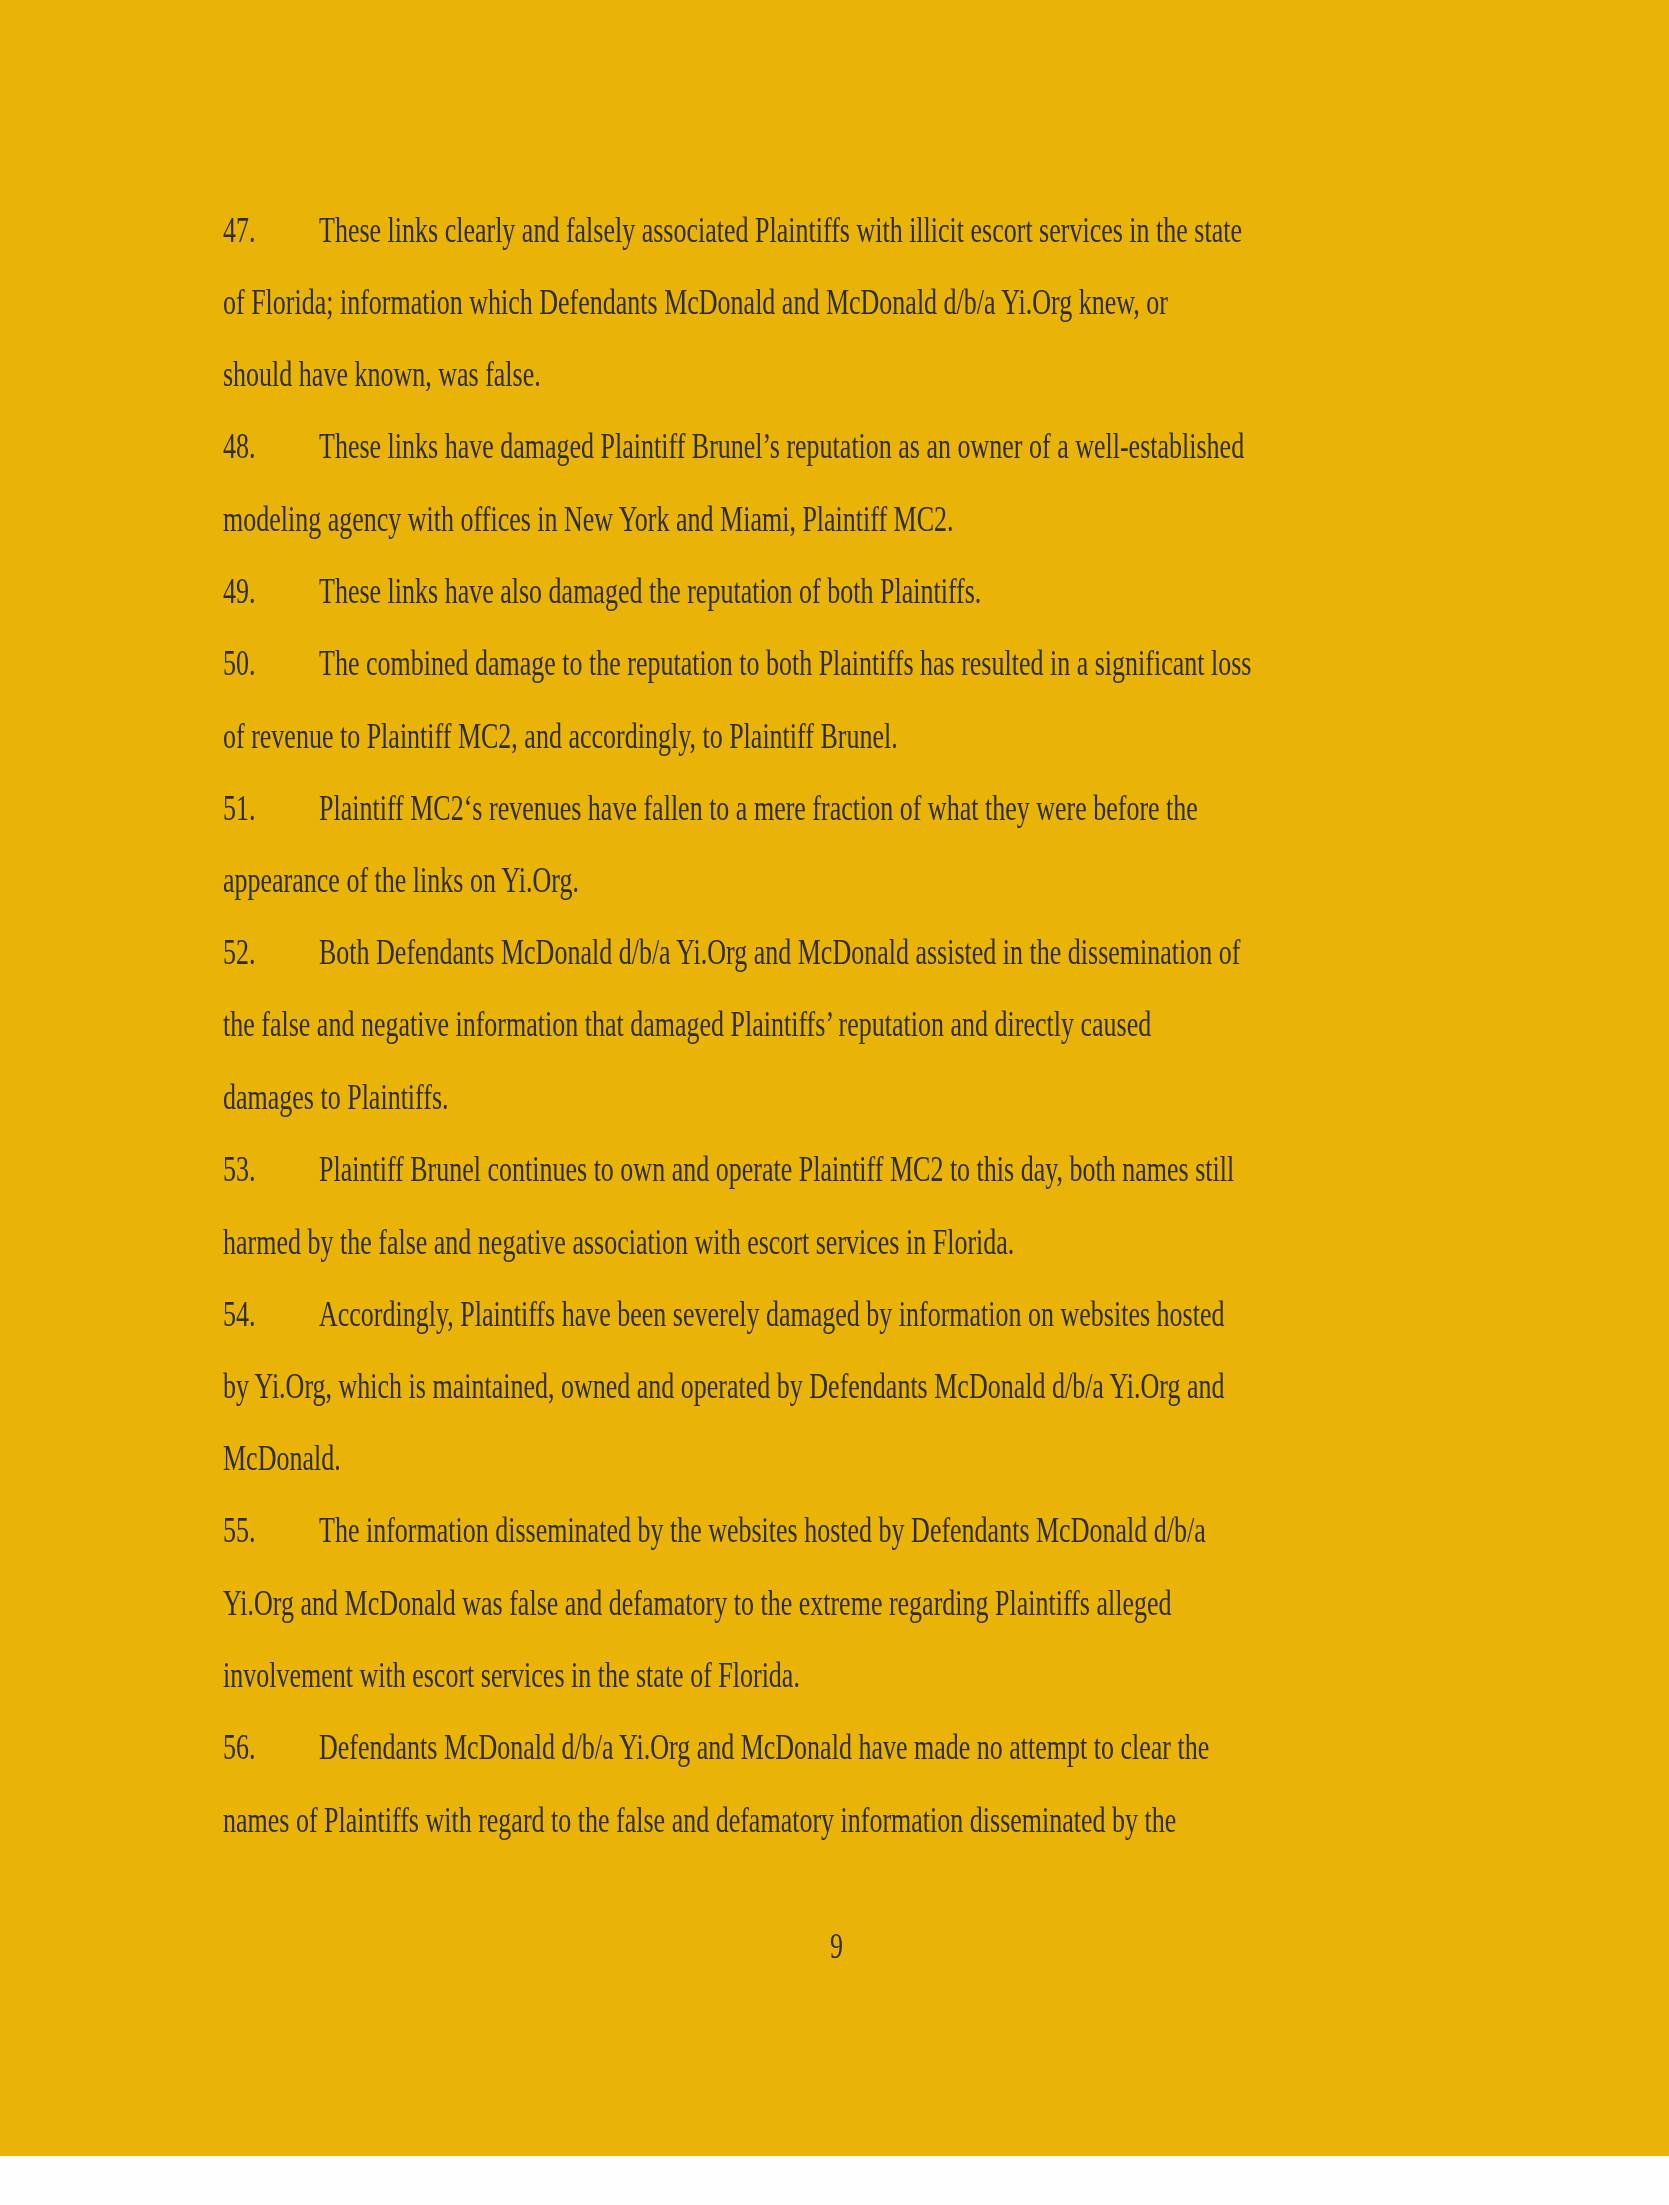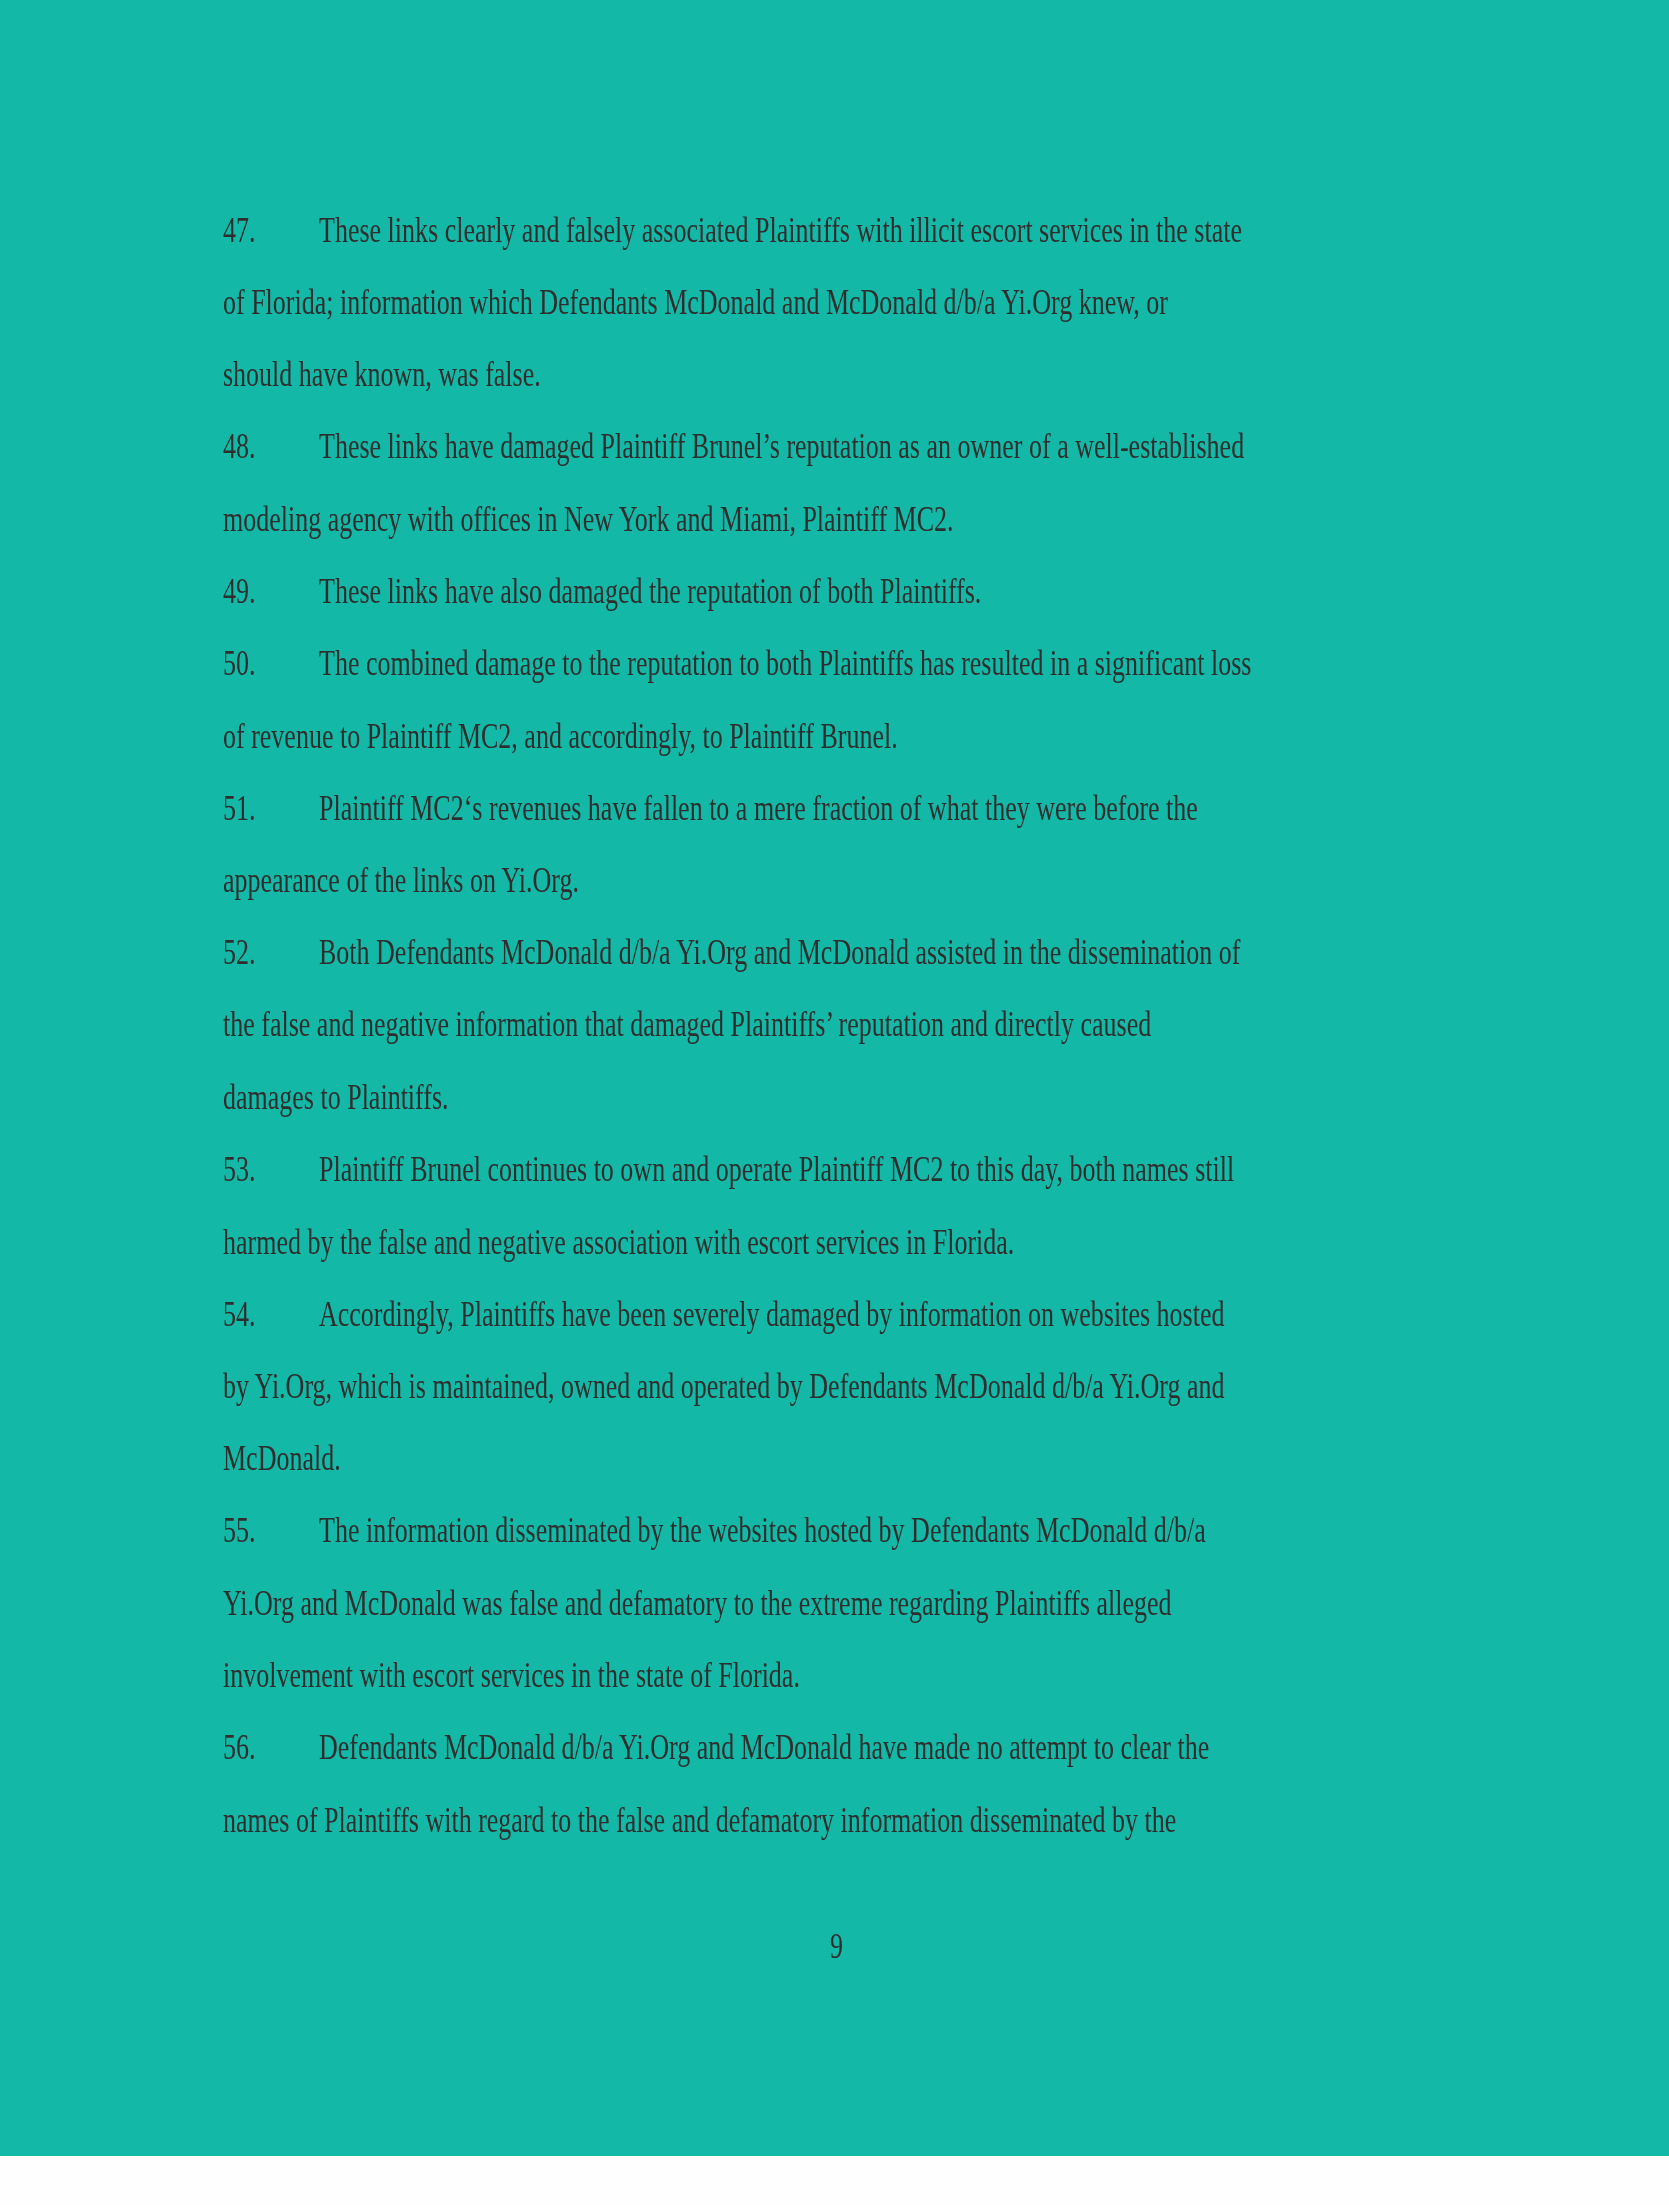--- a/index.html
+++ b/index.html
@@ -1,20 +1,20 @@
 <!DOCTYPE html>
 <html style="font-size:10.5px"><head>
 <meta charset="utf-8">
 <style>
   html,body{margin:0;padding:0;background:#e8e8e8;}
   .page{
     position:relative;
     width:1669px;
     height:2205px;
-    background:#14b8a6;
+    background:#eab308;
     overflow:hidden;
   }
   .bottom-strip{
     position:absolute;
     left:0; top:2156px;
     width:1669px; height:50px;
     background:#fefefe;
   }
   .line{
     position:absolute;

